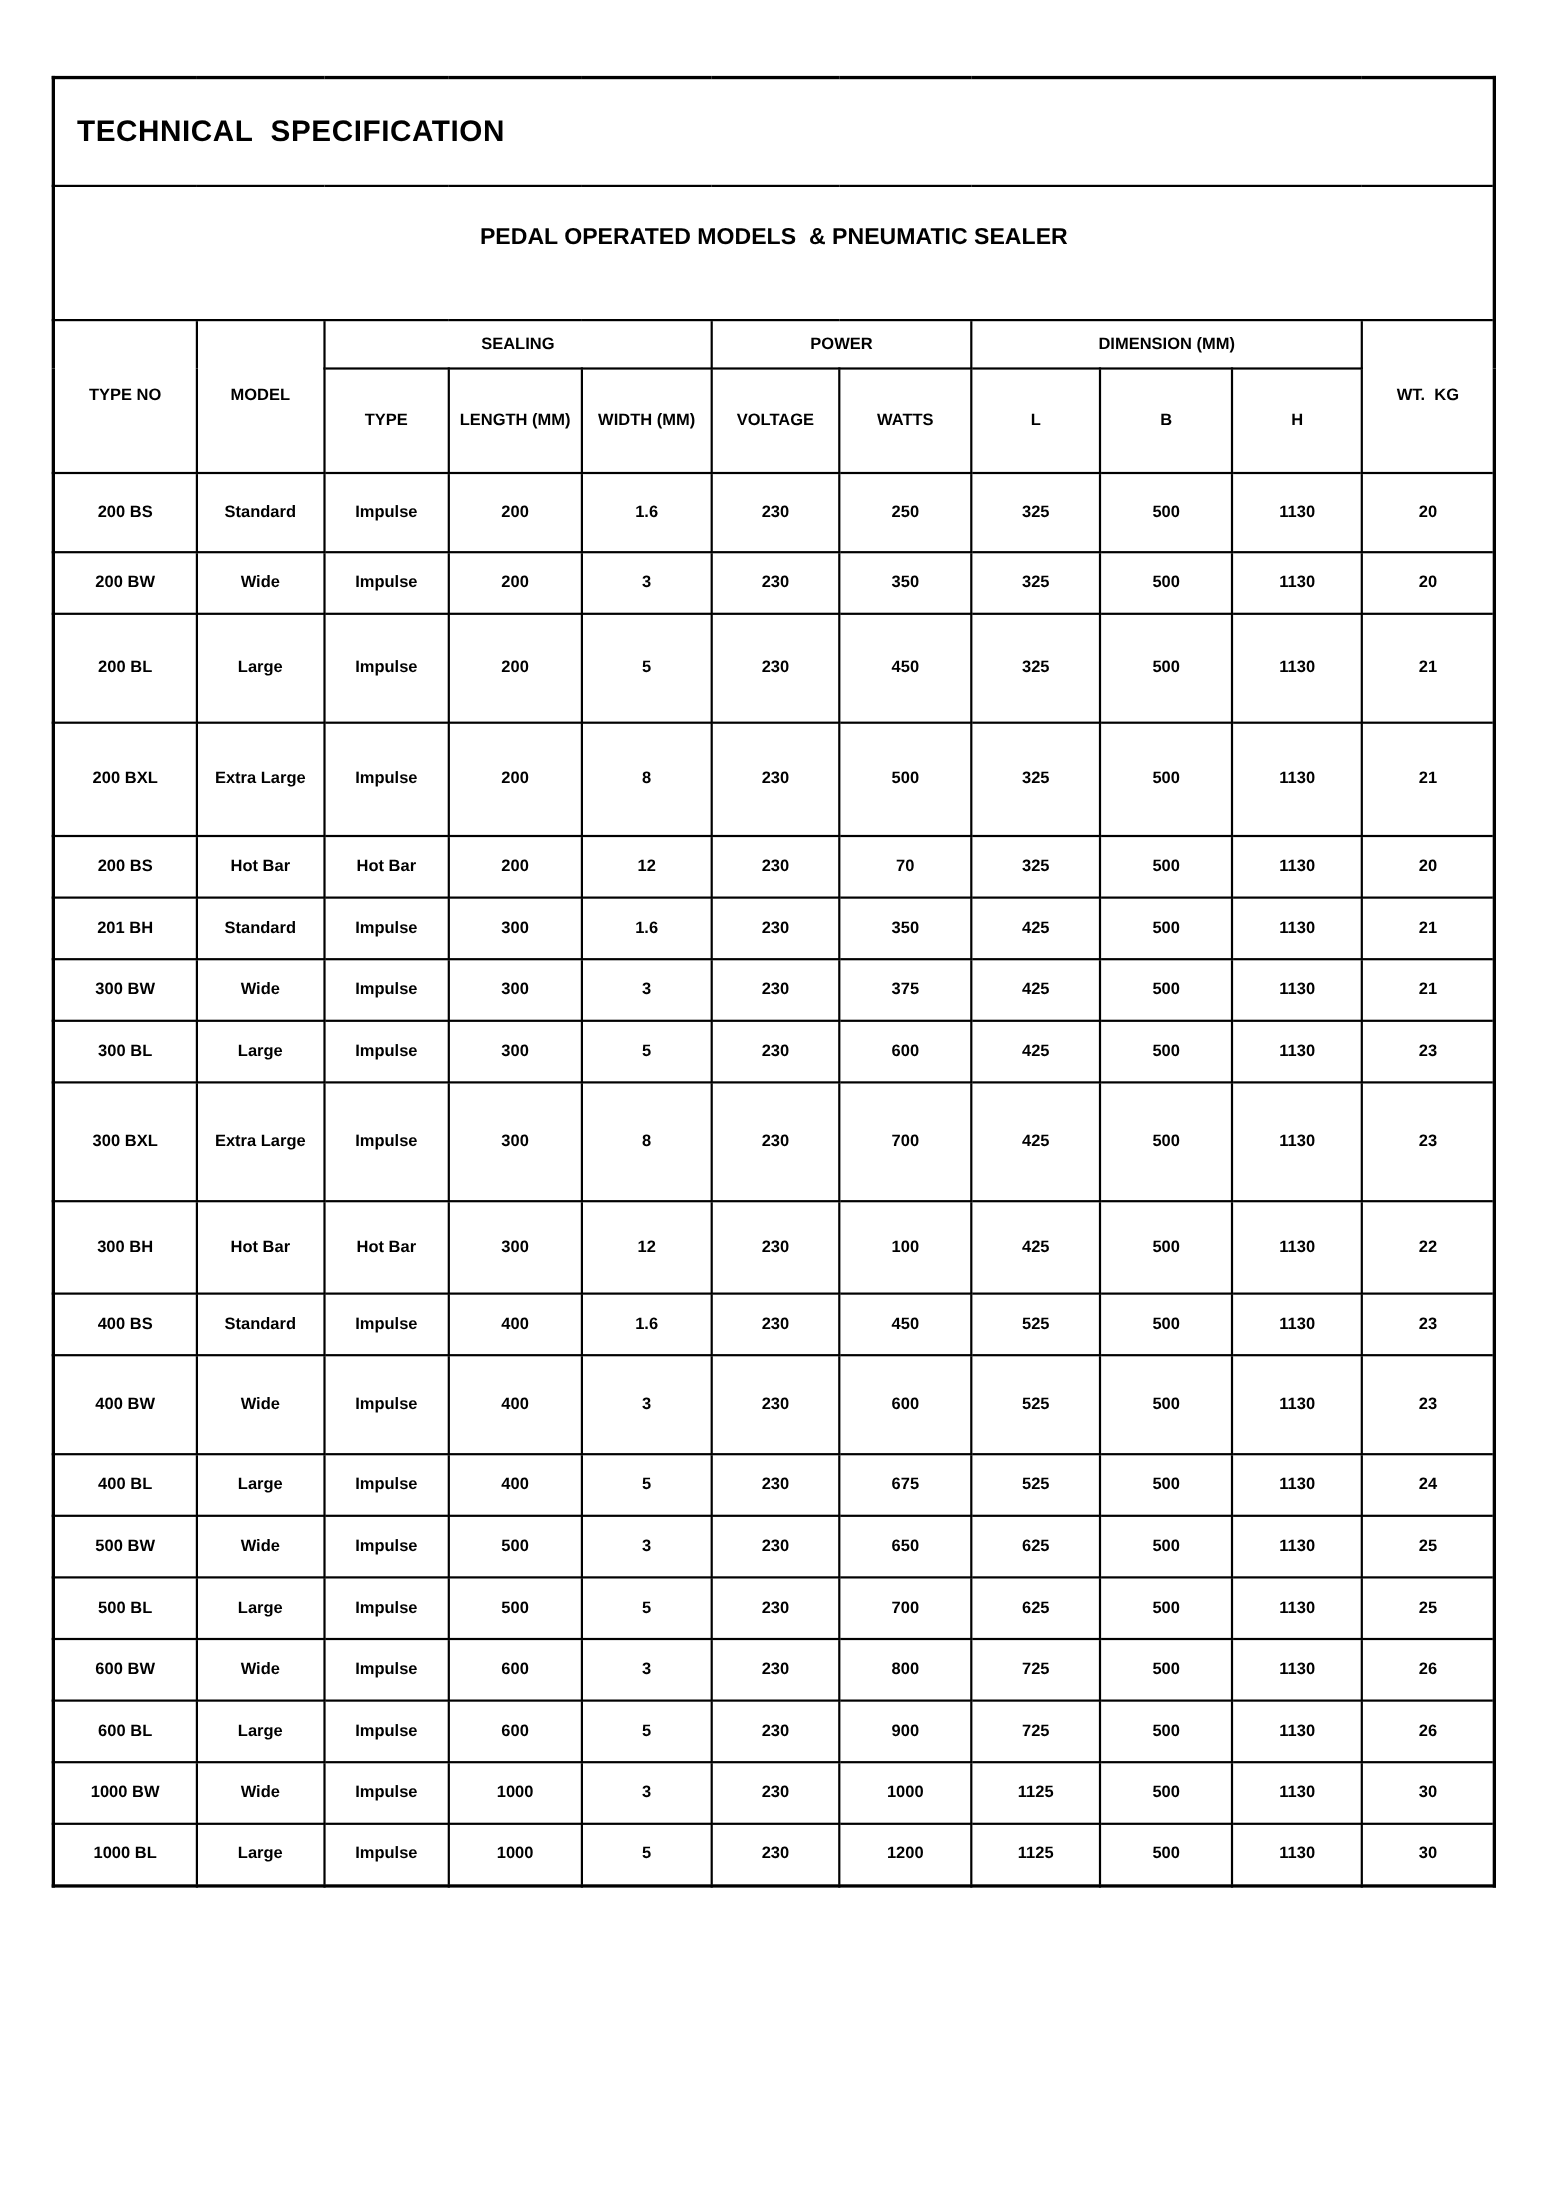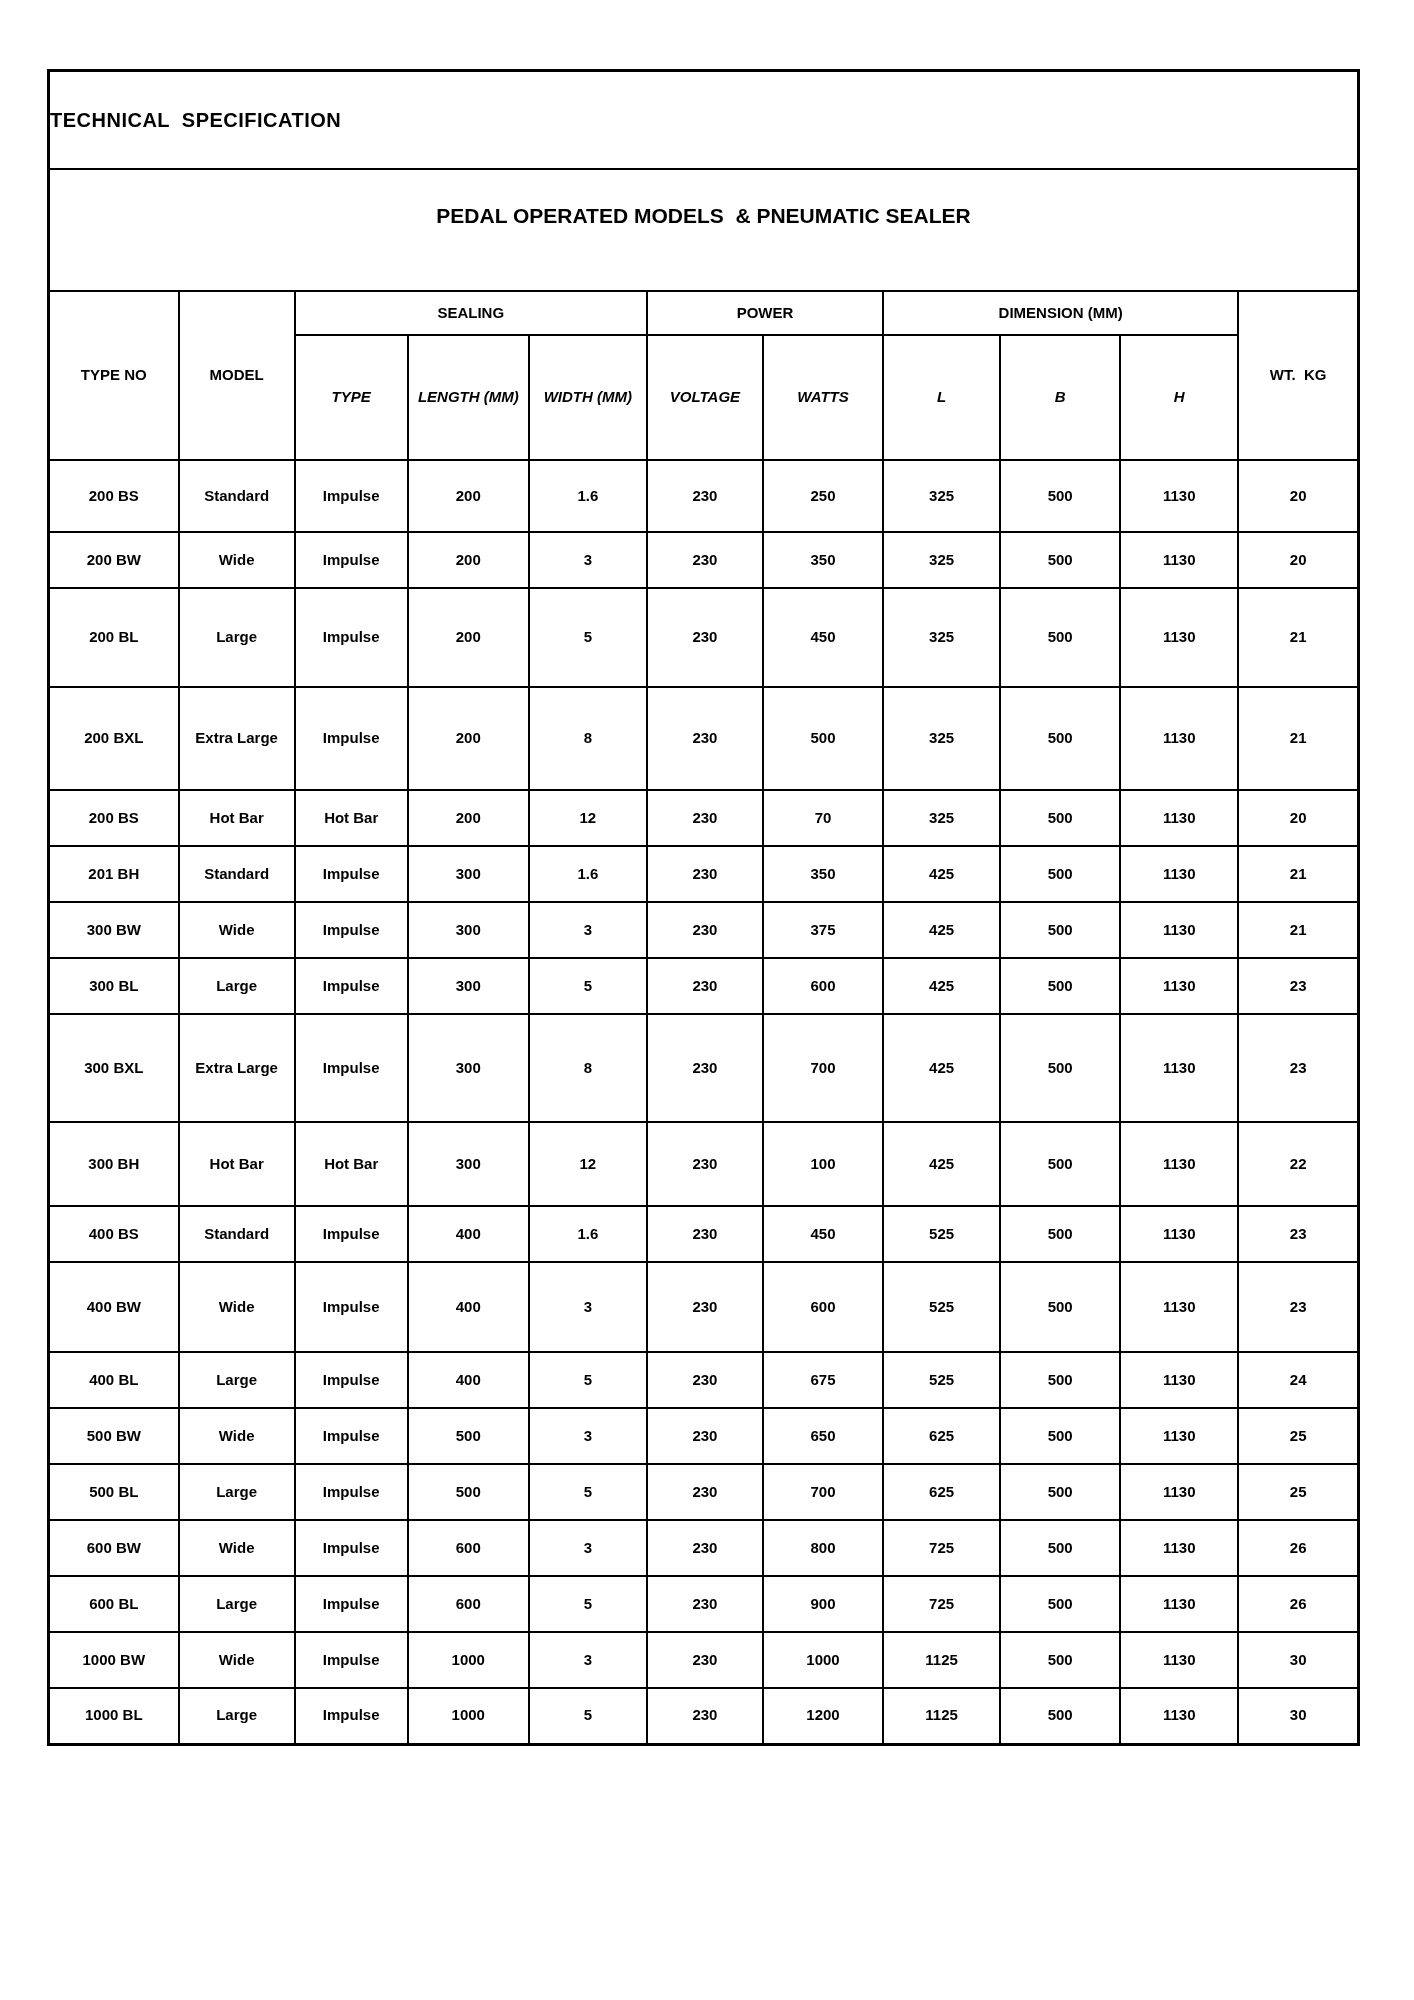--- a/index.html
+++ b/index.html
@@ -31,38 +31,38 @@
     font-weight:bold;
     font-size:15px;
     line-height:1.25;
     padding:2px;
     overflow:hidden;
     background:#ffffff;
   }
   tr.title-row td{
     height:92px;
     text-align:left;
-    font-size:20px;
+    font-size:27px;
     letter-spacing:.5px;
-    padding:2px 0;
+    padding:2px 20px;
     white-space:pre;
   }
   tr.subtitle-row td{
     height:88px;
     text-align:center;
     font-size:21px;
     padding:2px 4px 30px 4px;
     white-space:pre;
   }
   td.hdr{
     background:var(--header-bg);
     font-size:15px;
   }
   tr.group-row{height:44px;}
-  tr.sub-row{height:125px;font-style:italic;}
+  tr.sub-row{height:95px;}
   td.hdr-wt{white-space:pre;margin-left:20px;}
   td.hdr-length{padding:0 12px;margin-top:40px;}
   tbody.data tr{height:56px;}
   tbody.data tr:nth-child(1){height:72px;}
   tbody.data tr:nth-child(3){height:99px;}
   tbody.data tr:nth-child(4){height:103px;}
   tbody.data tr:nth-child(9){height:108px;}
   tbody.data tr:nth-child(10){height:84px;}
   tbody.data tr:nth-child(12){height:90px;}
 </style>

